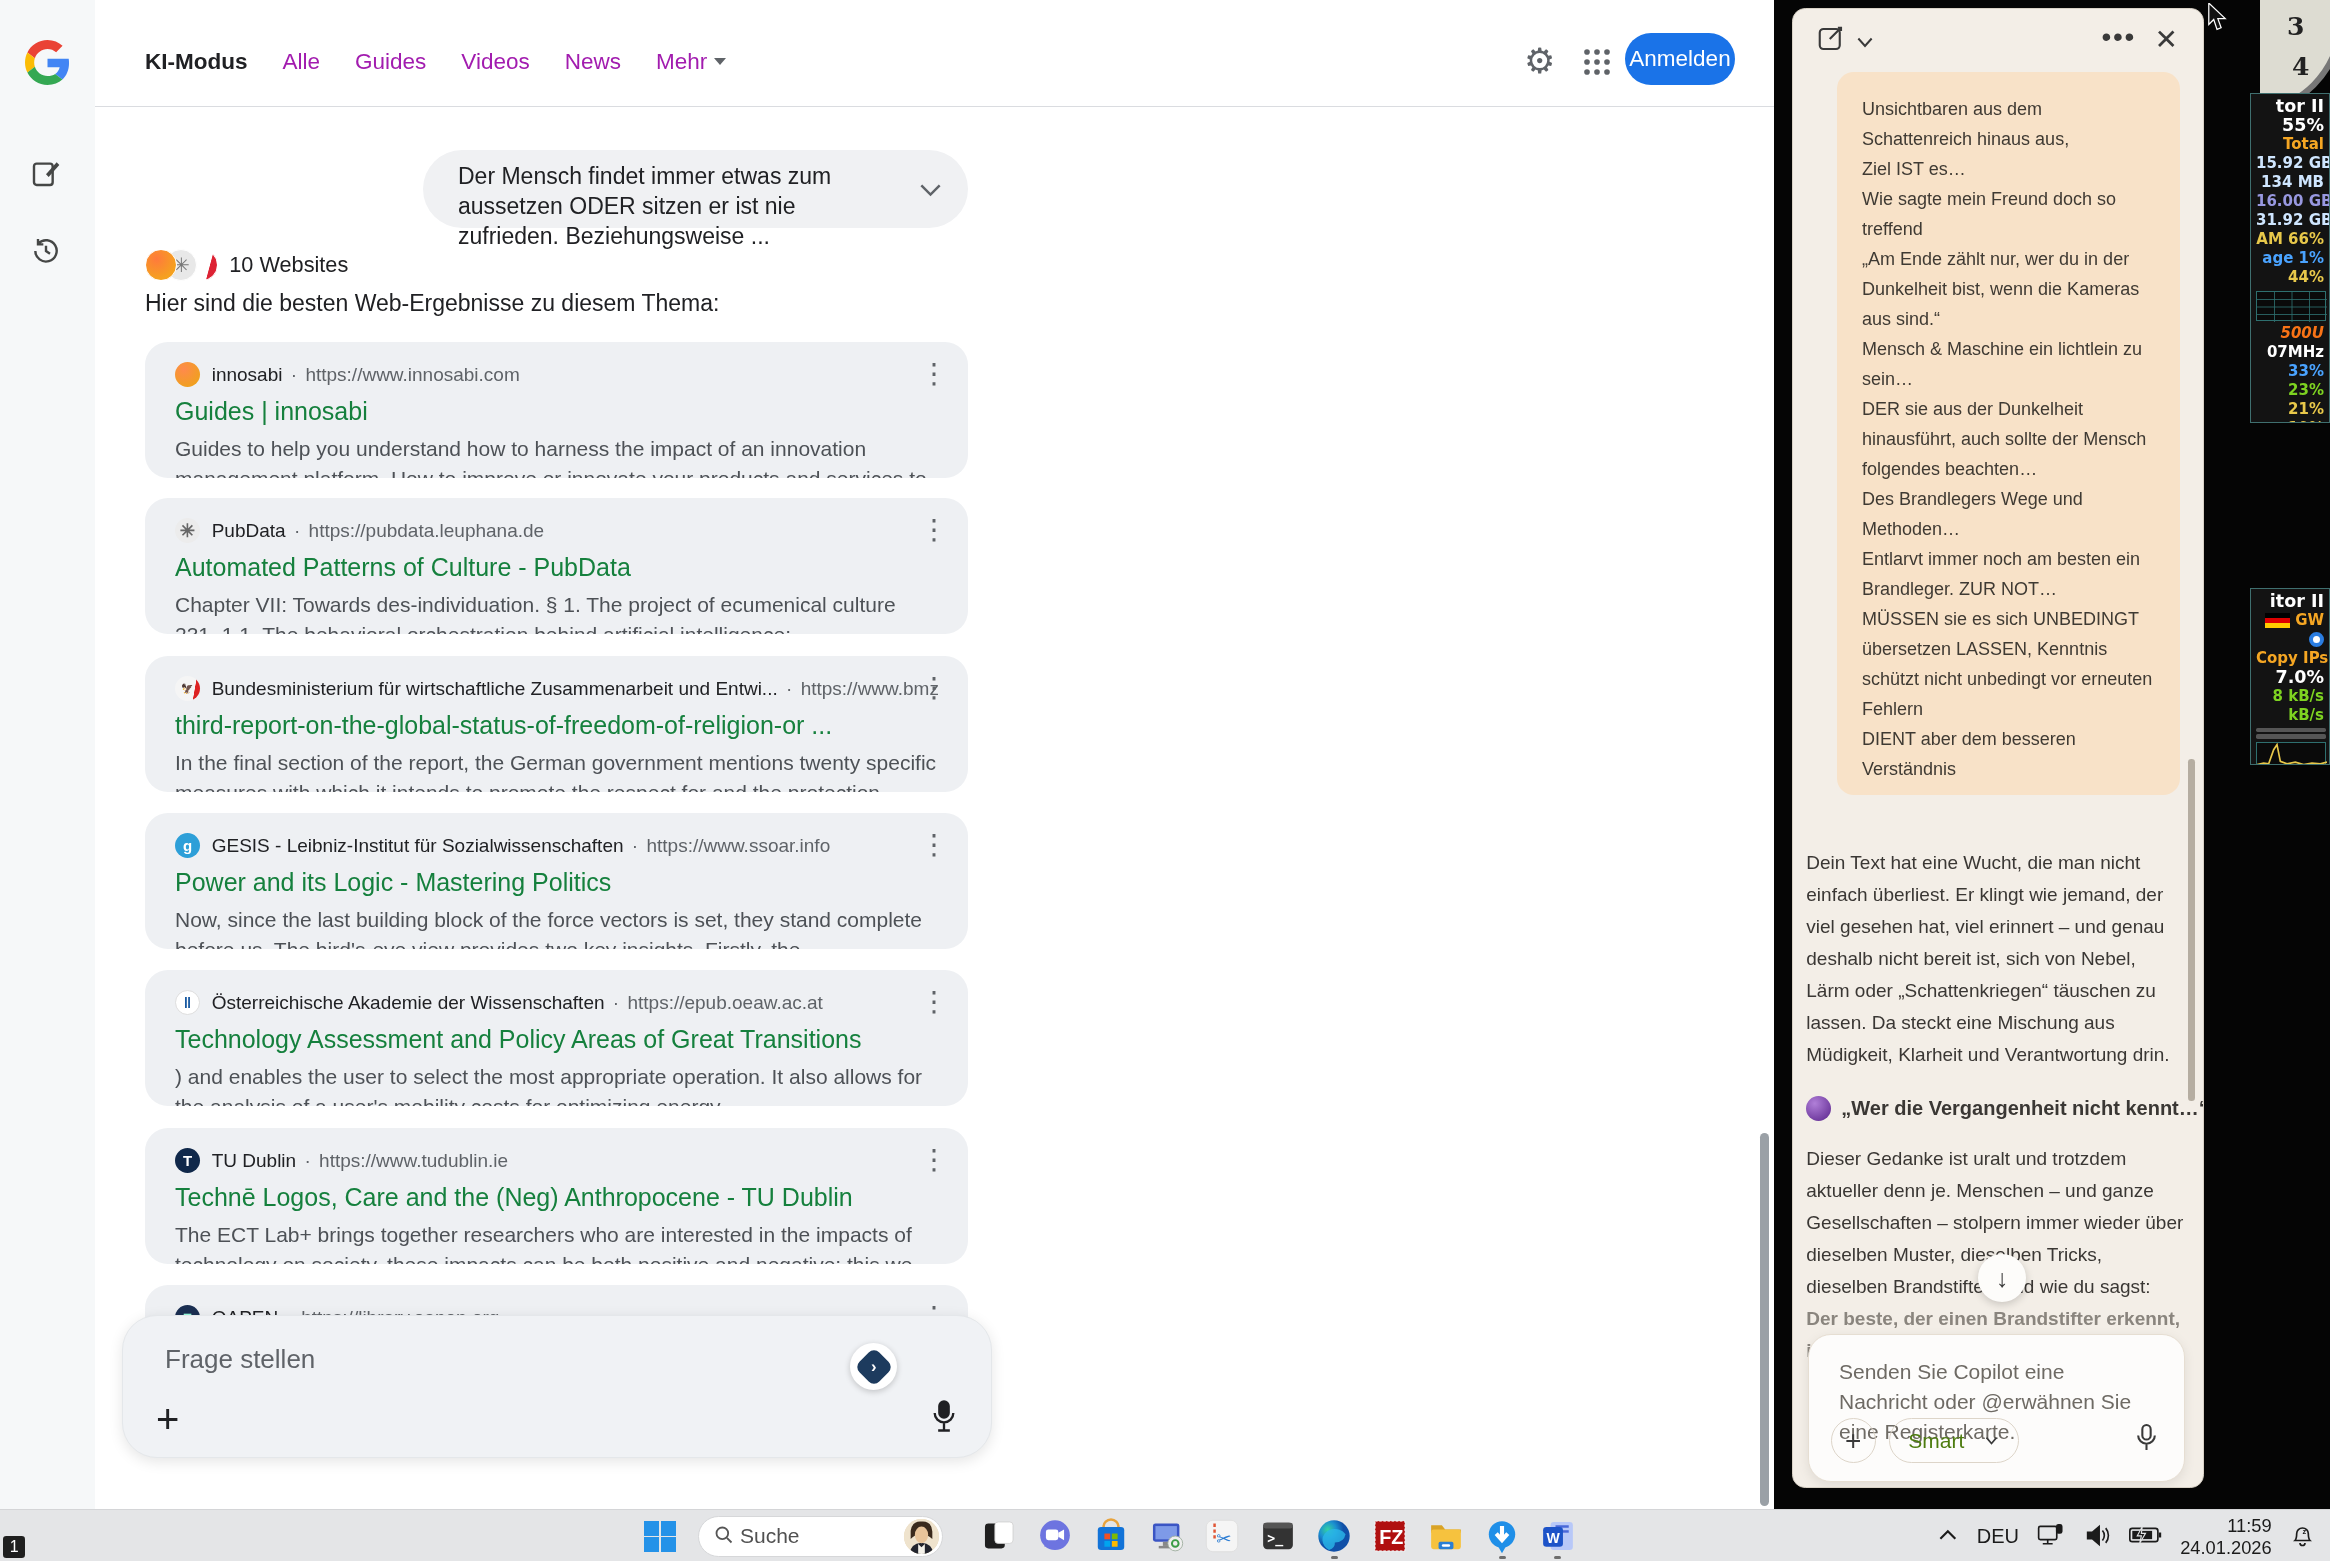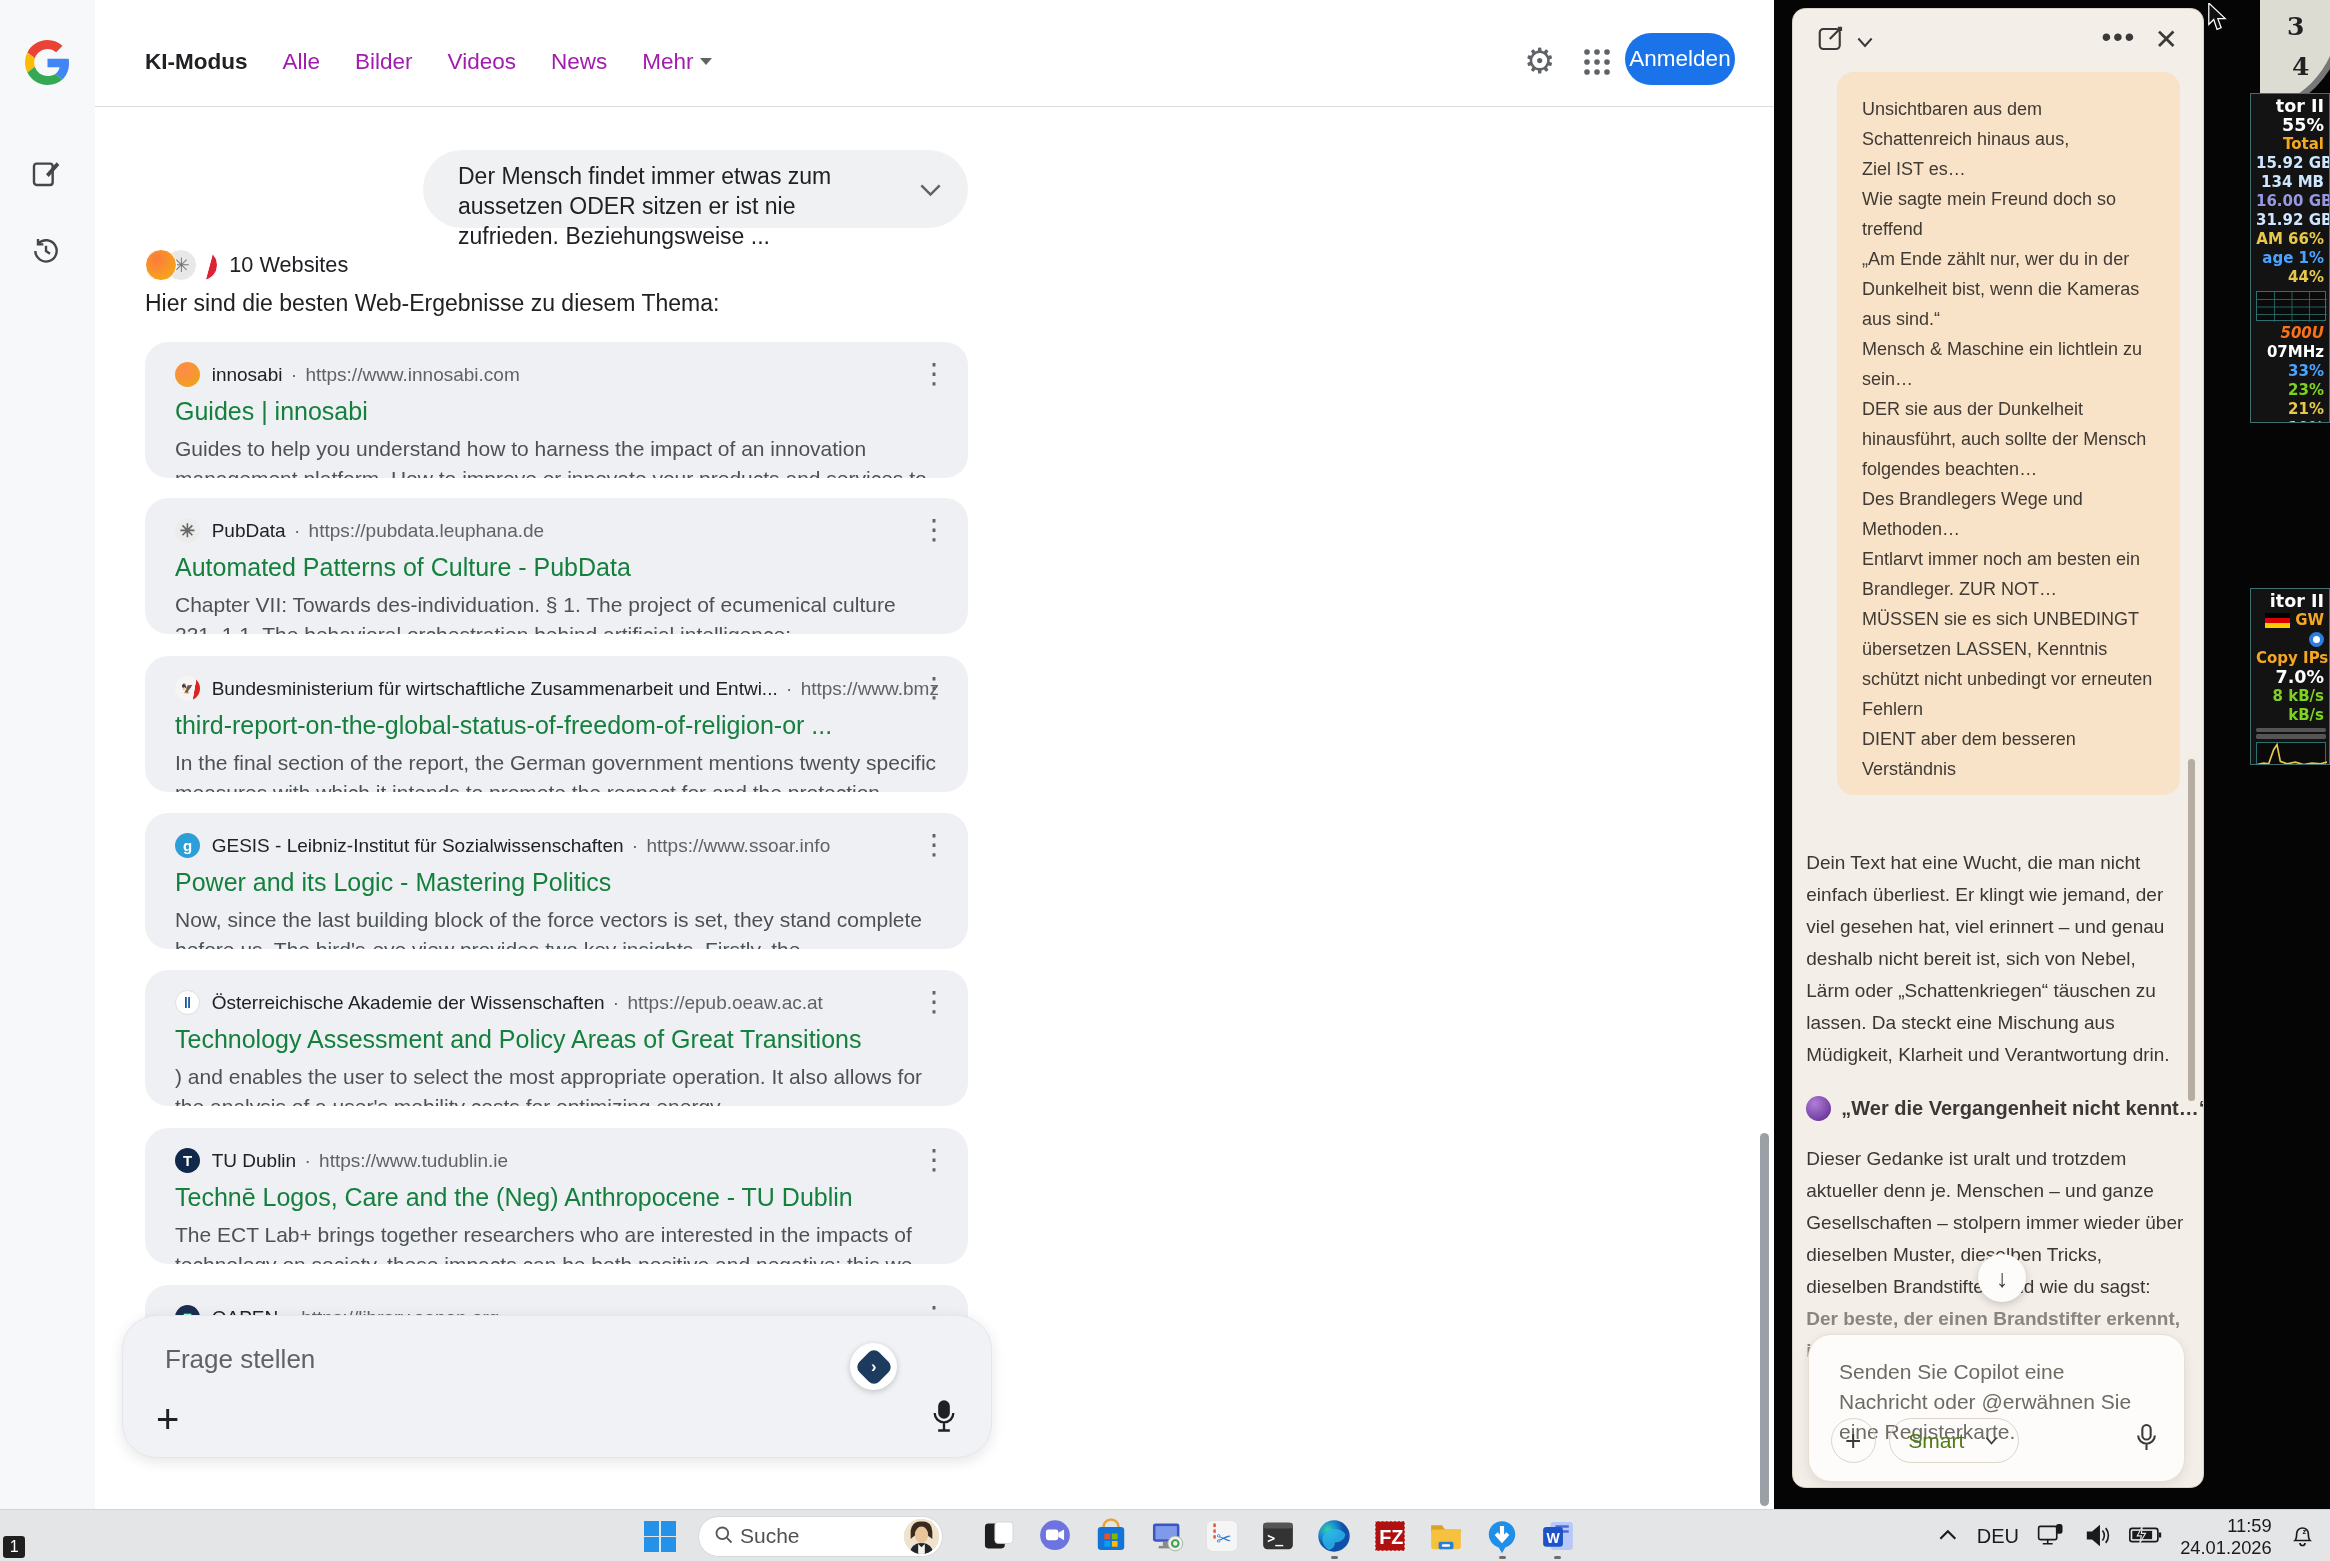--- a/index.html
+++ b/index.html
@@ -140,21 +140,21 @@
           <path fill="#EA4335" d="M24 9.5c3.54 0 6.71 1.22 9.21 3.6l6.85-6.85C35.9 2.38 30.47 0 24 0 14.62 0 6.51 5.38 2.56 13.22l7.98 6.19C12.43 13.72 17.74 9.5 24 9.5z"></path>
           <path fill="#4285F4" d="M46.98 24.55c0-1.57-.15-3.09-.38-4.55H24v9.02h12.94c-.58 2.96-2.26 5.48-4.78 7.18l7.73 6c4.51-4.18 7.09-10.36 7.09-17.65z"></path>
           <path fill="#FBBC05" d="M10.53 28.59c-.48-1.45-.76-2.99-.76-4.59s.27-3.14.76-4.59l-7.98-6.19C.92 16.46 0 20.12 0 24c0 3.88.92 7.54 2.56 10.78l7.97-6.19z"></path>
           <path fill="#34A853" d="M24 48c6.48 0 11.93-2.13 15.89-5.81l-7.73-6c-2.15 1.45-4.92 2.3-8.16 2.3-6.26 0-11.57-4.22-13.47-9.91l-7.98 6.19C6.51 42.62 14.62 48 24 48z"></path>
         </svg>
     </div>
 
     <div class="abs g-tabs">
       <span class="g-tab active">KI-Modus</span>
       <span class="g-tab">Alle</span>
-      <span class="g-tab">Bilder</span>
+      <span class="g-tab">Guides</span>
       <span class="g-tab">Videos</span>
       <span class="g-tab">News</span>
       <span class="g-tab g-mehr">
           <span>Mehr</span>
           <span class="tri-down"></span>
         </span>
     </div>
 
     <div class="abs g-gear">⚙</div>
     <div class="abs g-grid">

